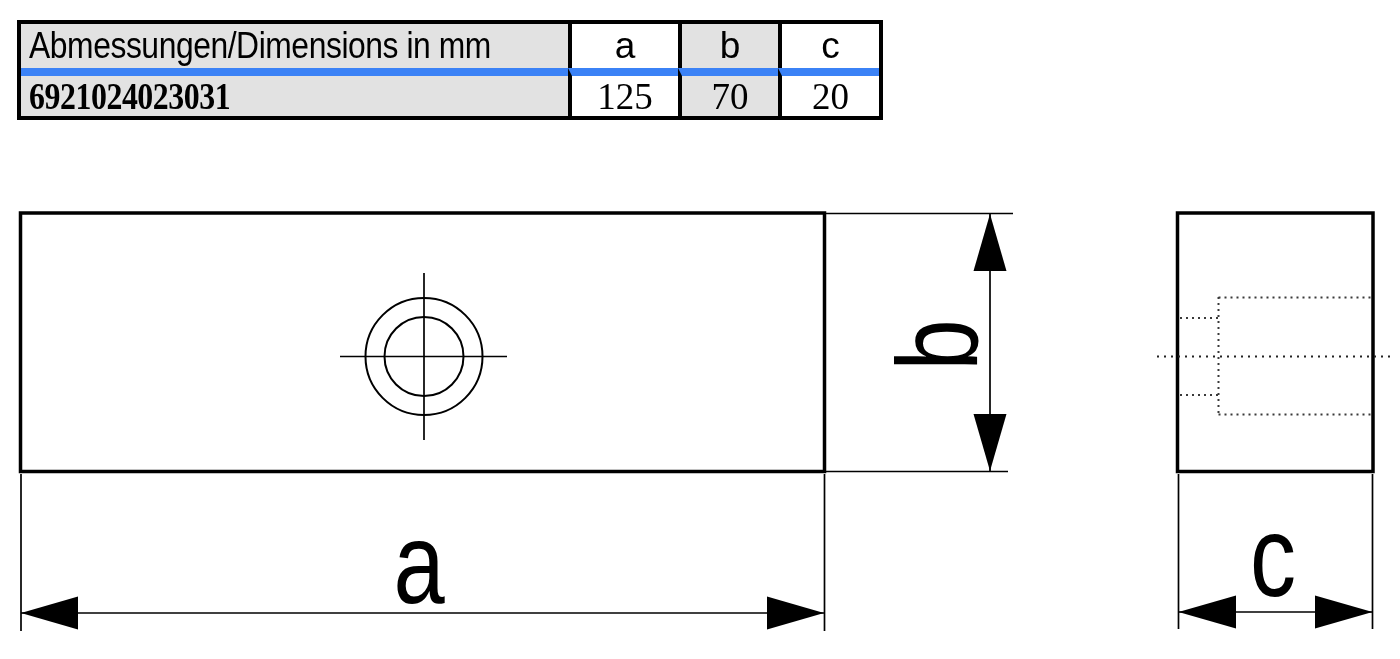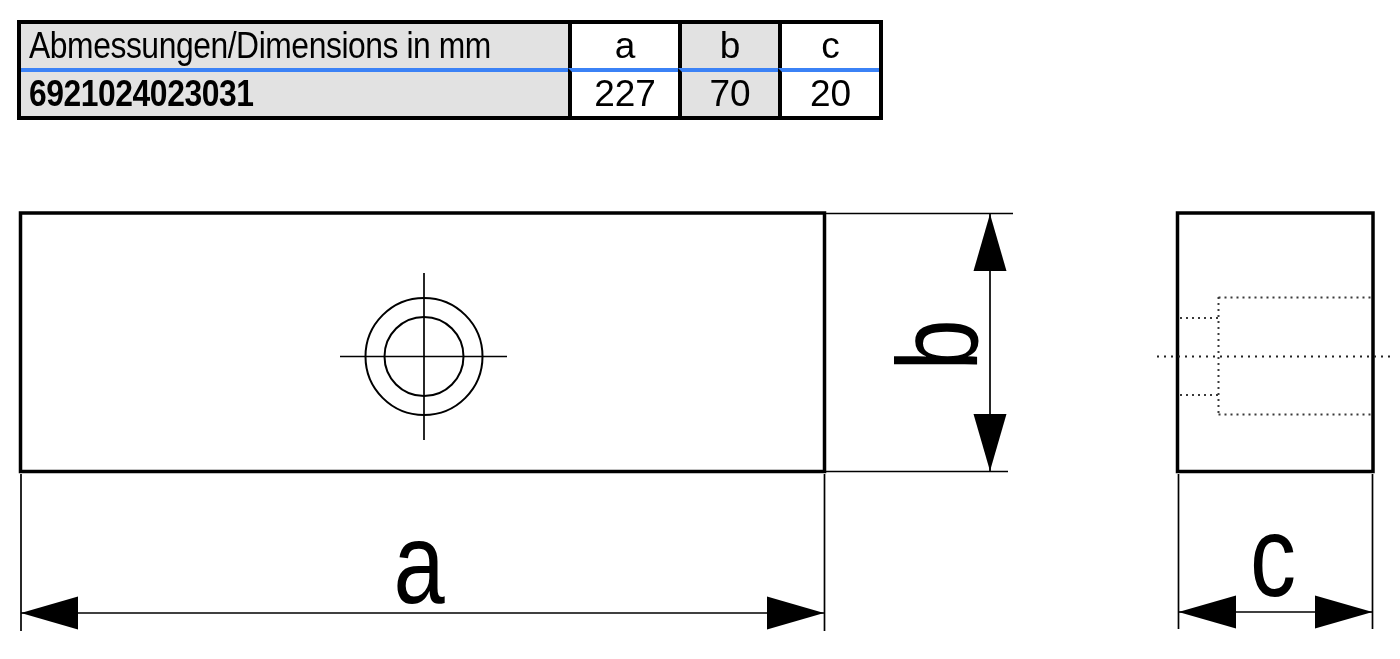--- a/index.html
+++ b/index.html
@@ -33,21 +33,21 @@
     align-items: center;
     font-size: 37px;
     color: #000;
     overflow: hidden;
     white-space: nowrap;
   }
   .dim-table .cell.c-left   { justify-content: flex-start; padding-left: 8px; }
   .dim-table .cell.c-center { justify-content: center; }
   .dim-table .cell.gray  { background: #e2e2e2; }
   .dim-table .cell.white { background: #ffffff; }
-  .dim-table .row2 { border-top: 4px solid #3b82f6; }
+  .dim-table .row2 { border-top: 8px solid #3b82f6; font-family: Liberation Serif, serif; }
   .dim-table .vline { border-left: 4px solid #000; }
   .dim-table .bold { font-weight: bold; }
   .condensed {
     display: inline-block;
     transform: scaleX(0.86);
     transform-origin: left center;
     letter-spacing: -0.5px;
   }
 
   
@@ -87,21 +87,21 @@
       <span>b</span>
     </div>
     <div class="cell c-center white vline">
       <span>c</span>
     </div>
 
     <div class="cell c-left gray row2">
       <span class="condensed bold">6921024023031</span>
     </div>
     <div class="cell c-center white vline row2">
-      <span>227</span>
+      <span>125</span>
     </div>
     <div class="cell c-center gray vline row2">
       <span>70</span>
     </div>
     <div class="cell c-center white vline row2">
       <span>20</span>
     </div>
   </div>
 
   <svg id="drawing-svg" viewBox="0 0 1400 659">

